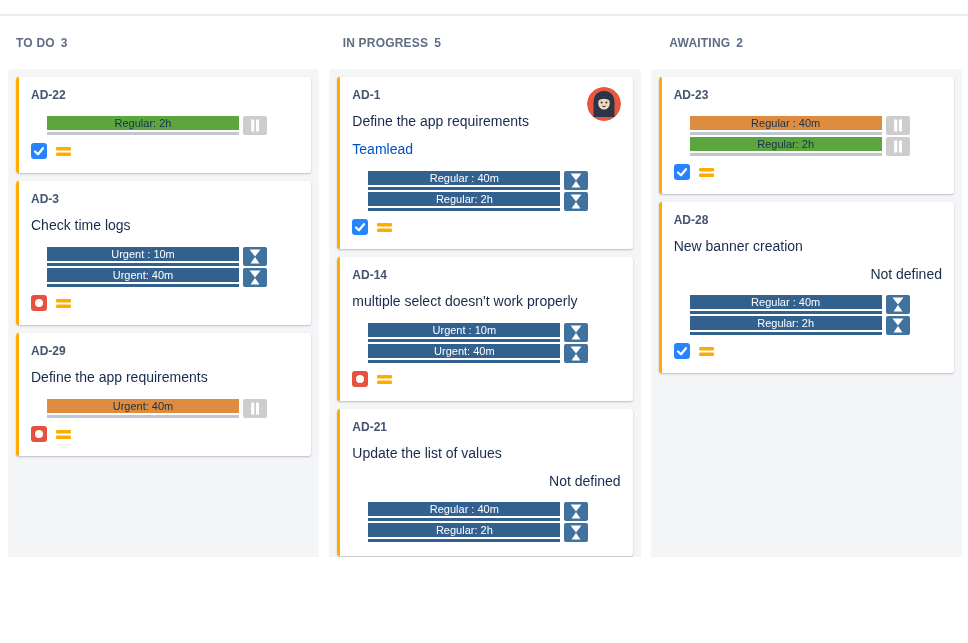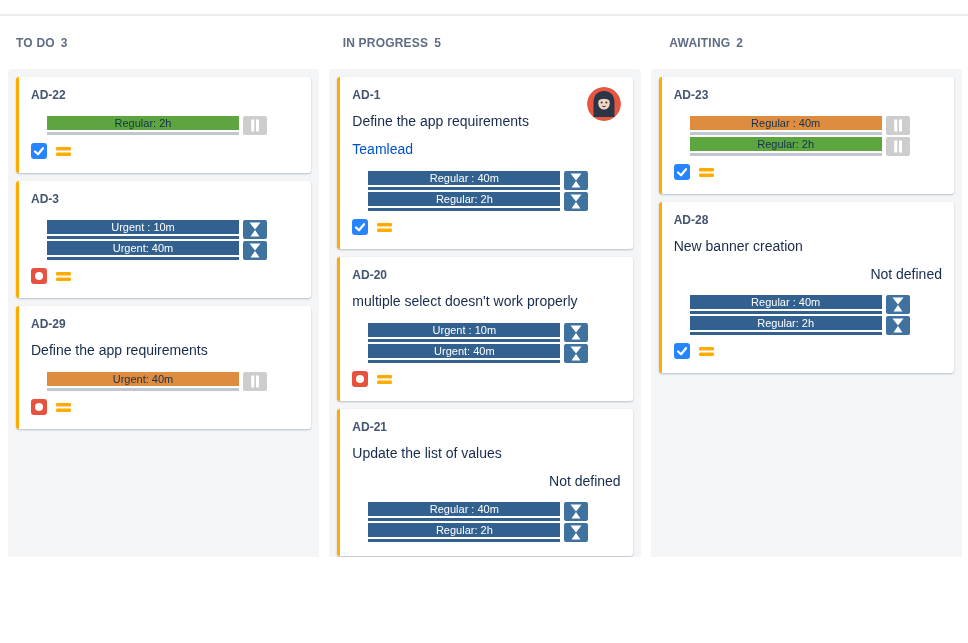--- a/index.html
+++ b/index.html
@@ -81,20 +81,21 @@
                   <path d="M4 8.5 L7 11.3 L12 5.2" stroke="#fff" stroke-width="2.2" fill="none" stroke-linecap="round" stroke-linejoin="round"></path>
                 </svg></span>
               <span><svg width="17" height="14" viewBox="0 0 17 14">
                   <rect x="1" y="3" width="15" height="3.4" rx="1.2" fill="#FFAB00"></rect>
                   <rect x="1" y="8.6" width="15" height="3.4" rx="1.2" fill="#FFAB00"></rect>
                 </svg></span>
             </div>
           </div>
           <div class="card">
             <div class="issue-key">AD-3</div>
+            <div class="issue-title">Check time logs</div>
             <div class="bars">
               <div class="bar-row">
                 <div class="bar-wrap">
                   <div class="time-bar" style="background: rgb(51, 97, 143); color: rgb(255, 255, 255);">
                     <span>Urgent : 10m</span>
                   </div>
                   <div class="bar-track" style="background: rgb(51, 97, 143);"></div>
                 </div>
                 <div class="timer-btn">
                   <svg width="24" height="19" viewBox="0 0 24 19">
@@ -214,21 +215,21 @@
               <span><svg width="16" height="16" viewBox="0 0 16 16">
                   <rect width="16" height="16" rx="3" fill="#2684FF"></rect>
                   <path d="M4 8.5 L7 11.3 L12 5.2" stroke="#fff" stroke-width="2.2" fill="none" stroke-linecap="round" stroke-linejoin="round"></path>
                 </svg></span>
               <span><svg width="17" height="14" viewBox="0 0 17 14">
                   <rect x="1" y="3" width="15" height="3.4" rx="1.2" fill="#FFAB00"></rect>
                   <rect x="1" y="8.6" width="15" height="3.4" rx="1.2" fill="#FFAB00"></rect>
                 </svg></span>
             </div></div>
           <div class="card">
-            <div class="issue-key">AD-20</div>
+            <div class="issue-key">AD-14</div>
             <div class="issue-title">multiple select doesn't work properly</div>
             <div class="bars">
               <div class="bar-row">
                 <div class="bar-wrap">
                   <div class="time-bar" style="background: rgb(51, 97, 143); color: rgb(255, 255, 255);">
                     <span>Urgent : 10m</span>
                   </div>
                   <div class="bar-track" style="background: rgb(51, 97, 143);"></div>
                 </div>
                 <div class="timer-btn">

